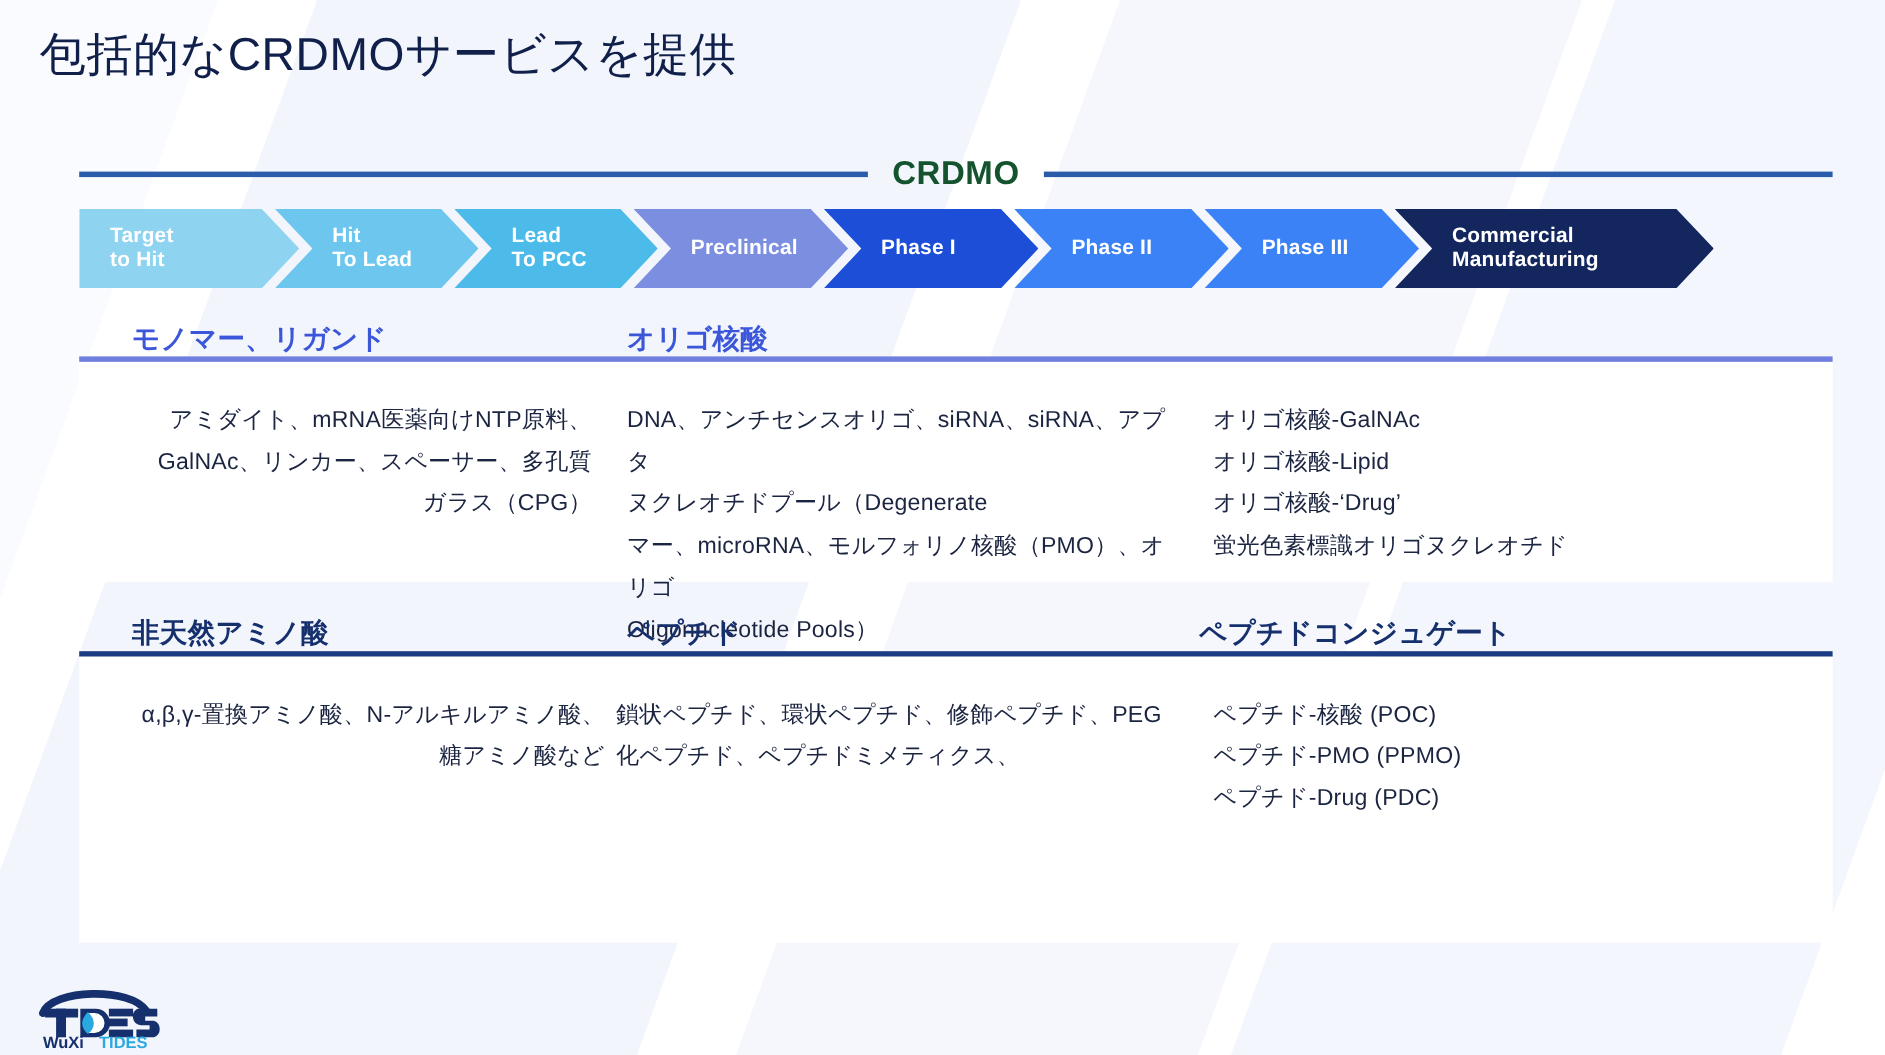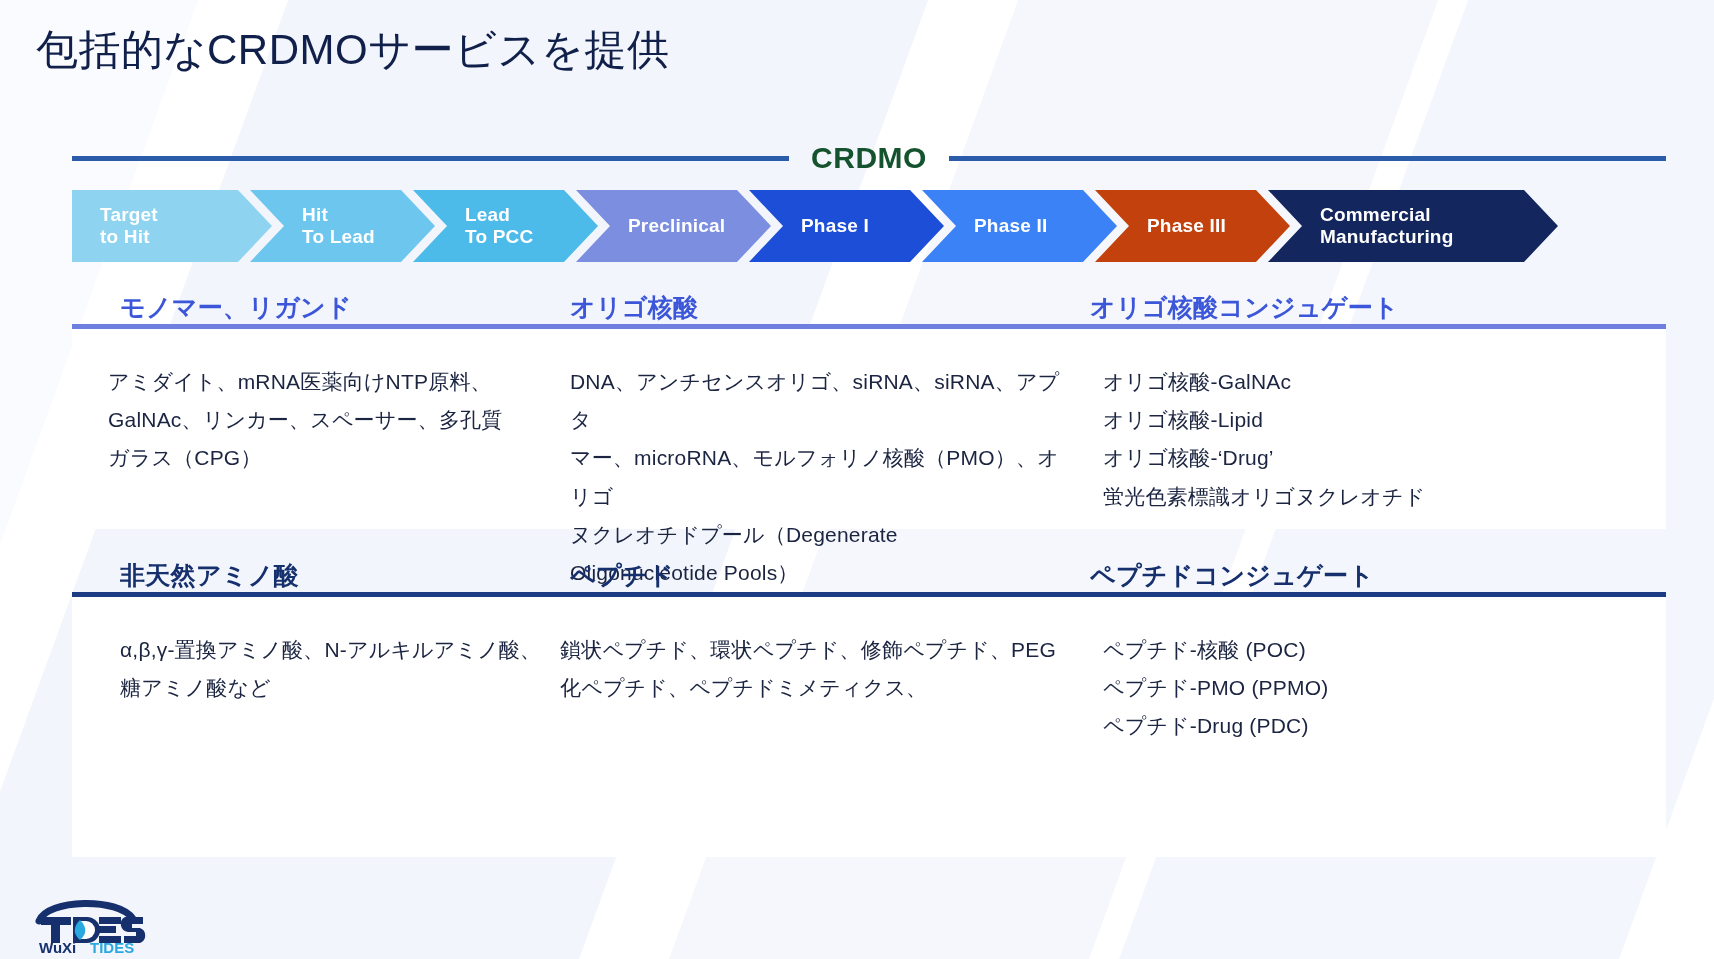--- a/index.html
+++ b/index.html
@@ -163,21 +163,21 @@
   .sec-2 .sec-body { height: 260px; }
 
   .col {
     position: absolute;
     top: 34px;
     font-size: 21px;
     color: #1b2440;
     line-height: 1.82;
     letter-spacing: 0.2px;
   }
-  .c1 { left: 36px; width: 430px; }
+  .c1 { left: 36px; width: 430px; text-align: right; }
   .c2 { left: 498px; width: 500px; }
   .c3 { left: 1018px; width: 540px; margin-left: 13px; }
 
   .sec-2 .c1 { left: 48px; }
   .sec-2 .c2 { left: 488px; }
 
   .col .line { display: block; }
 
   
   .accent-blue { color: #3b56d8; }
@@ -230,46 +230,45 @@
       </div>
       <div class="chev" style="background: rgb(123, 142, 224); width: 195px; z-index: 5;">
         <span class="chev-txt">Preclinical</span>
       </div>
       <div class="chev" style="background: #1d4ed8; width: 195px; z-index: 4;">
         <span class="chev-txt">Phase I</span>
       </div>
       <div class="chev" style="background: #3b82f6; width: 195px; z-index: 3;">
         <span class="chev-txt">Phase II</span>
       </div>
-      <div class="chev" style="background: #c2410c; width: 195px; z-index: 2;">
+      <div class="chev" style="background: #3b82f6; width: 195px; z-index: 2;">
         <span class="chev-txt">Phase III</span>
       </div>
       <div class="chev" style="background: rgb(20, 38, 94); width: 290px; z-index: 1;">
         <span class="chev-txt">Commercial
 Manufacturing</span>
       </div>
     </div>
 
   <div class="section sec-1">
     <div class="sec-heads">
       <div class="sec-head h-c1 accent-blue">モノマー、リガンド</div>
       <div class="sec-head h-c2 accent-blue">オリゴ核酸</div>
-      <div class="sec-head h-c3 accent-blue">オリゴ核酸コンジュゲート</div>
     </div>
     <div class="sec-rule rule-blue"></div>
     <div class="sec-body">
       <div class="col c1" id="s1c1">
           <span class="line">アミダイト、mRNA医薬向けNTP原料、</span>
           <span class="line">GalNAc、リンカー、スペーサー、多孔質</span>
           <span class="line">ガラス（CPG）</span>
         </div>
       <div class="col c2" id="s1c2">
           <span class="line">DNA、アンチセンスオリゴ、siRNA、siRNA、アプタ</span>
+          <span class="line">ヌクレオチドプール（Degenerate</span>
           <span class="line">マー、microRNA、モルフォリノ核酸（PMO）、オリゴ</span>
-          <span class="line">ヌクレオチドプール（Degenerate</span>
           <span class="line">Oligonucleotide Pools）</span>
         </div>
       <div class="col c3" id="s1c3">
           <span class="line">オリゴ核酸-GalNAc</span>
           <span class="line">オリゴ核酸-Lipid</span>
           <span class="line">オリゴ核酸-‘Drug’</span>
           <span class="line">蛍光色素標識オリゴヌクレオチド</span>
         </div>
     </div>
   </div>

